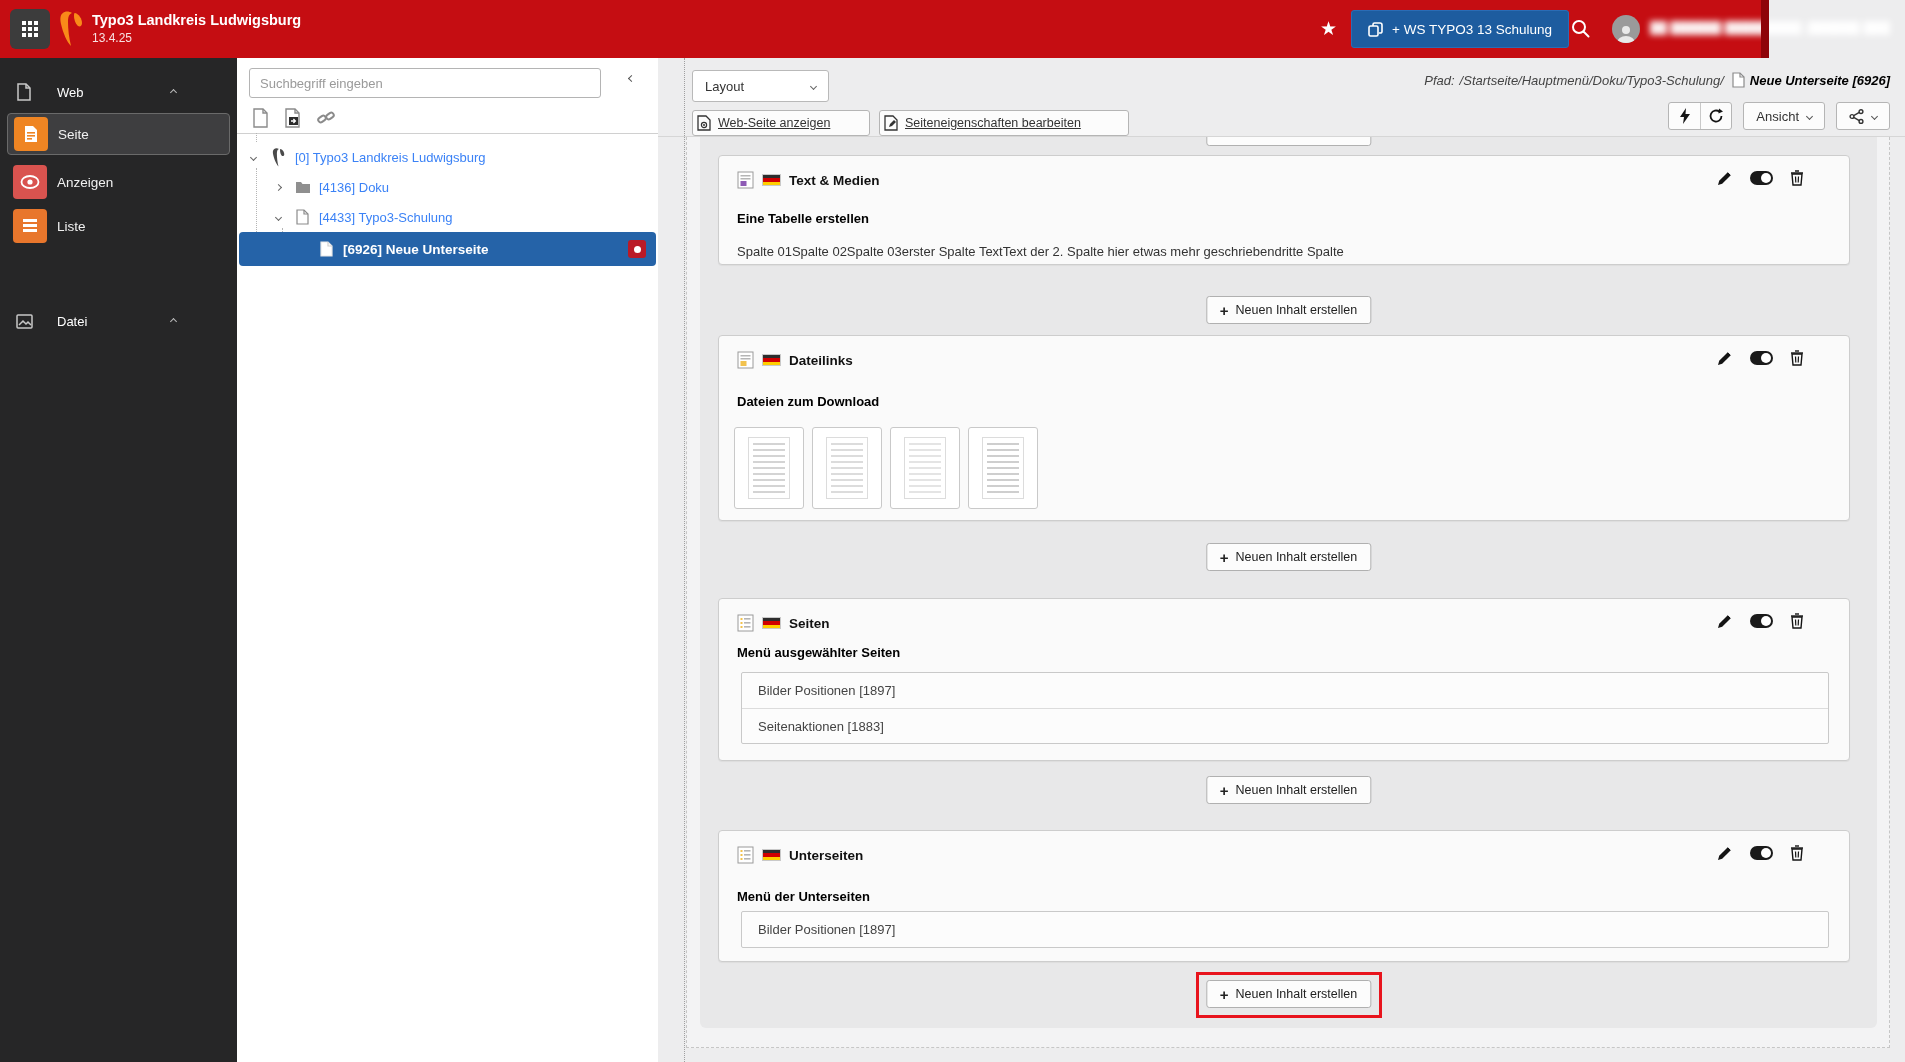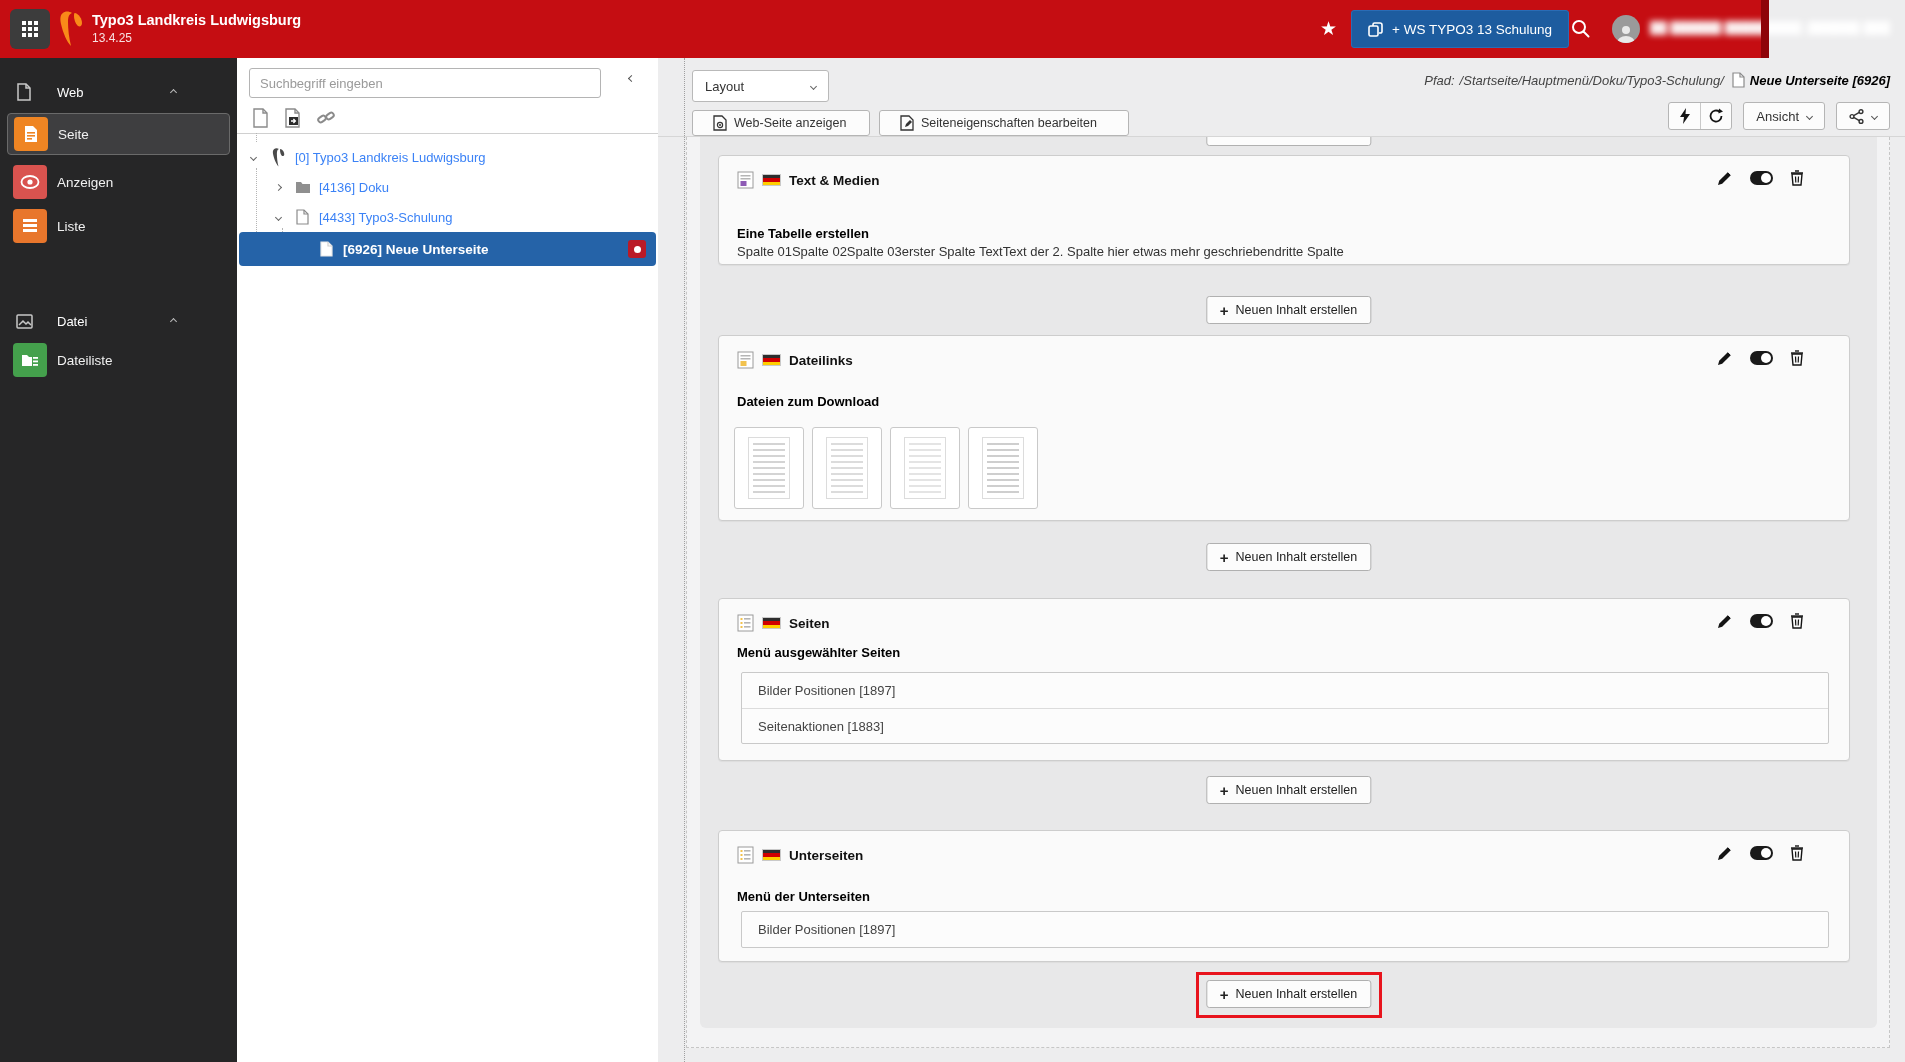--- a/index.html
+++ b/index.html
@@ -65,21 +65,21 @@
   .guide { position:absolute; border-left:1px dotted #b5b5b5; }
 
   
   .main { position:absolute; left:658px; top:58px; width:1247px; height:1004px; background:#ededee; }
   .splitter { position:absolute; left:26px; top:0; height:1004px; border-left:1px dotted #9f9f9f; }
   .docheader { position:absolute; left:0; top:0; width:1247px; height:79px; border-bottom:1px solid #d6d6d6; }
   .select-box { position:absolute; left:34px; top:12px; width:137px; height:32px; background:#fff; border:1px solid #b9b9b9;
                 border-radius:3px; display:flex; align-items:center; padding:0 12px; font-size:13px; color:#333;text-align:center; }
   .select-box .chev { position:absolute; right:12px; color:#666; }
   .dh-btn { position:absolute; top:52px; height:26px; background:#fcfcfc; border:1px solid #b5b5b5; border-radius:3px;
-            display:flex; align-items:center; gap:7px; padding:0 20px; font-size:12.5px; color:#333; }
+            display:flex; align-items:center; gap:7px; padding:0 4px; font-size:12.5px; color:#333;text-decoration:underline; }
   .path-line { position:absolute; right:15px; top:14px; display:flex; align-items:center; gap:5px; font-size:13px; color:#444; white-space:nowrap;font-style:italic; }
   .path-line b { color:#000; }
   .dh-right { position:absolute; right:15px; top:44px; display:flex; align-items:center; gap:11px; }
   .icon-group { display:flex; height:28px; background:#fcfcfc; border:1px solid #b5b5b5; border-radius:3px; }
   .icon-group .seg { width:31px; display:flex; align-items:center; justify-content:center; }
   .icon-group .seg + .seg { border-left:1px solid #c9c9c9; }
   .dh-small-btn { height:28px; background:#fcfcfc; border:1px solid #b5b5b5; border-radius:3px; display:flex; align-items:center;
                   gap:8px; padding:0 12px; font-size:13px; color:#333; }
 
   
@@ -220,31 +220,20 @@
       <span class="gh-icon">
         <svg width="17" height="15" viewBox="0 0 17 15">
             <rect x="1" y="1" width="15" height="13" rx="1" fill="none" stroke="#c8c8c8" stroke-width="1.5"></rect>
             <path d="M3 11l4-4 3 3 2-2 3 3" fill="none" stroke="#c8c8c8" stroke-width="1.5"></path>
           </svg>
       </span>
       <span class="gh-label">Datei</span>
       <span class="chev up sm chev-up" style="color:#bbb;"></span>
     </div>
 
-    <div class="nav-item" style="top:281px;">
-      <span class="mod-icon" style="background:#44a04c;">
-        <svg width="18" height="15" viewBox="0 0 18 15">
-            <path d="M1 2h5l2 2h3v9H1z" fill="#fff"></path>
-            <rect x="12" y="4" width="5" height="1.8" fill="#fff"></rect>
-            <rect x="12" y="7.5" width="5" height="1.8" fill="#fff"></rect>
-            <rect x="12" y="11" width="5" height="1.8" fill="#fff"></rect>
-          </svg>
-      </span>
-      <span class="mod-label">Dateiliste</span>
-    </div>
   </div>
 
   <div class="pagetree">
     <input class="tree-search" type="text" placeholder="Suchbegriff eingeben" style="">
     <span class="tree-collapse chev left sm"></span>
 
     <div class="tree-toolbar">
       <span class="tt-icon" style="left:15px;">
         <svg width="17" height="20" viewBox="0 0 17 20">
             <path d="M2 1h9l4 4v14H2z" fill="#fff" stroke="#8b8b8b" stroke-width="1.4"></path>
@@ -432,21 +421,21 @@
               <svg width="14" height="16" viewBox="0 0 14 16">
                 <path d="M2 4h10l-1 11H3z" fill="none" stroke="#141414" stroke-width="1.4"></path>
                 <line x1="1" y1="3" x2="13" y2="3" stroke="#141414" stroke-width="1.4"></line>
                 <line x1="5" y1="1" x2="9" y2="1" stroke="#141414" stroke-width="1.4"></line>
                 <line x1="5.5" y1="6.5" x2="5.8" y2="12.5" stroke="#141414" stroke-width="1.2"></line>
                 <line x1="8.5" y1="6.5" x2="8.2" y2="12.5" stroke="#141414" stroke-width="1.2"></line>
               </svg>
             </span>
           <span><span class="dots-v" style="background:#141414; box-shadow:0 6px 0 #141414, 0 12px 0 #141414;"></span></span>
         </div>
-        <div class="card-subtitle" style="top:70px;">Eine Tabelle erstellen</div>
+        <div class="card-subtitle" style="top:55px;">Eine Tabelle erstellen</div>
         <div class="card-body-text" style="top:88px;">Spalte 01Spalte 02Spalte 03erster Spalte TextText der 2. Spalte hier etwas mehr geschriebendritte Spalte</div>
       </div>
 
       <div class="new-content-btn" style="top:159px;">
         <span class="plus">+</span>
         <span>Neuen Inhalt erstellen</span>
       </div>
 
       <div class="card" style="top:198px; height:186px;">
         <div class="card-header">

